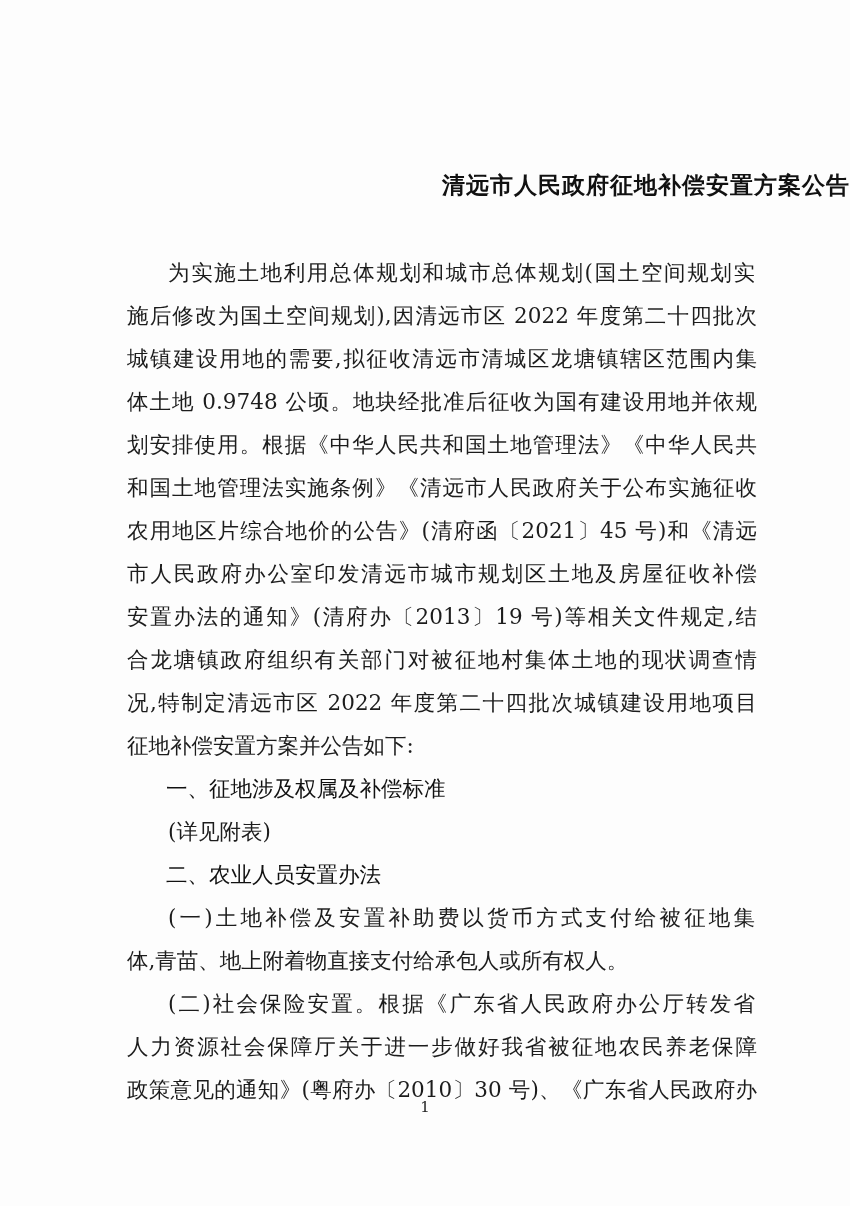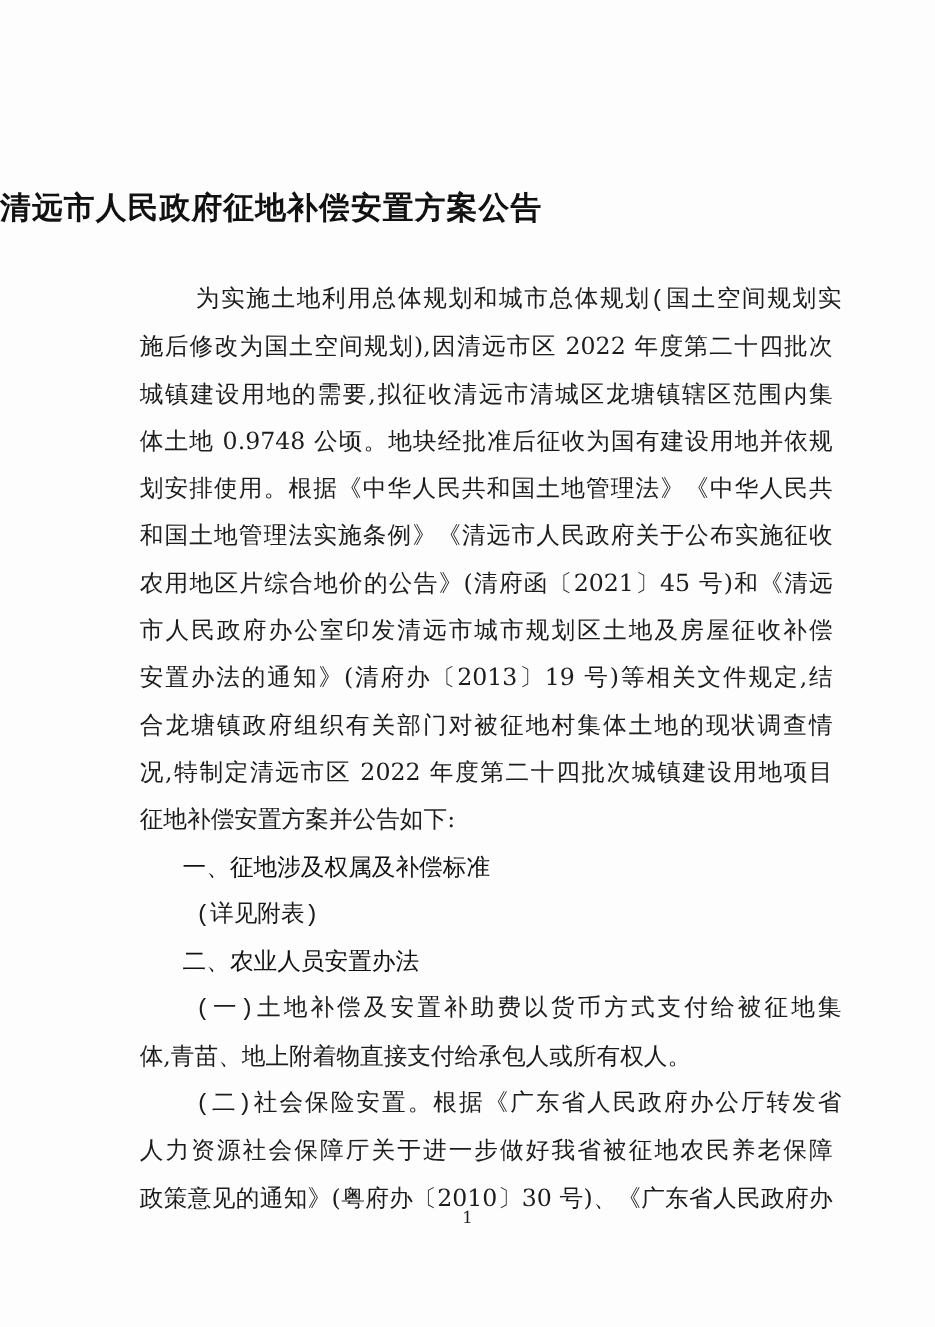--- a/index.html
+++ b/index.html
@@ -2,28 +2,28 @@
 <html><head>
 <meta charset="utf-8">
 <style>
   html, body { margin:0; padding:0; }
   body {
     width:850px; height:1206px; background:#ffffff; position:relative; overflow:hidden;
     font-family: "DejaVu Serif", "Liberation Serif", serif; color:#1a1a1a;
   }
   .page { position:absolute; left:0; top:0; width:850px; height:1206px; background:#fdfdfd; }
   .title {
-    position:absolute; top:170px; left:0; width:850px; text-align:left;
-    font-family: "DejaVu Sans", sans-serif; font-weight:bold; font-size:28px; letter-spacing:1px; color:#111;
+    position:absolute; top:170px; left:0; width:850px; text-align:right;
+    font-family: "DejaVu Sans", sans-serif; font-weight:bold; font-size:23px; letter-spacing:1px; color:#111;
   }
   .line {
     position:absolute; left:127px; width:630px; font-size:21.5px; white-space:nowrap;
     text-align:justify; text-align-last:justify; color:#1c1c1c; height:30px; line-height:30px;
   }
-  .line.indent { left:178px; width:587px;font-family:Liberation Mono, monospace; }
+  .line.indent { left:168px; width:587px; }
   .line.heading { font-family: "DejaVu Sans", sans-serif; font-weight:normal; text-align-last:left; left:166px; width:auto; color:#111; }
   .line.plain { text-align-last:left; width:auto; }
   .pagenum { position:absolute; top:1086px; left:0; width:850px; text-align:center; font-size:15px; color:#222; }
 </style>
 </head>
 <body>
 
 <div class="page">
   <div class="title">清远市人民政府征地补偿安置方案公告</div>
 

